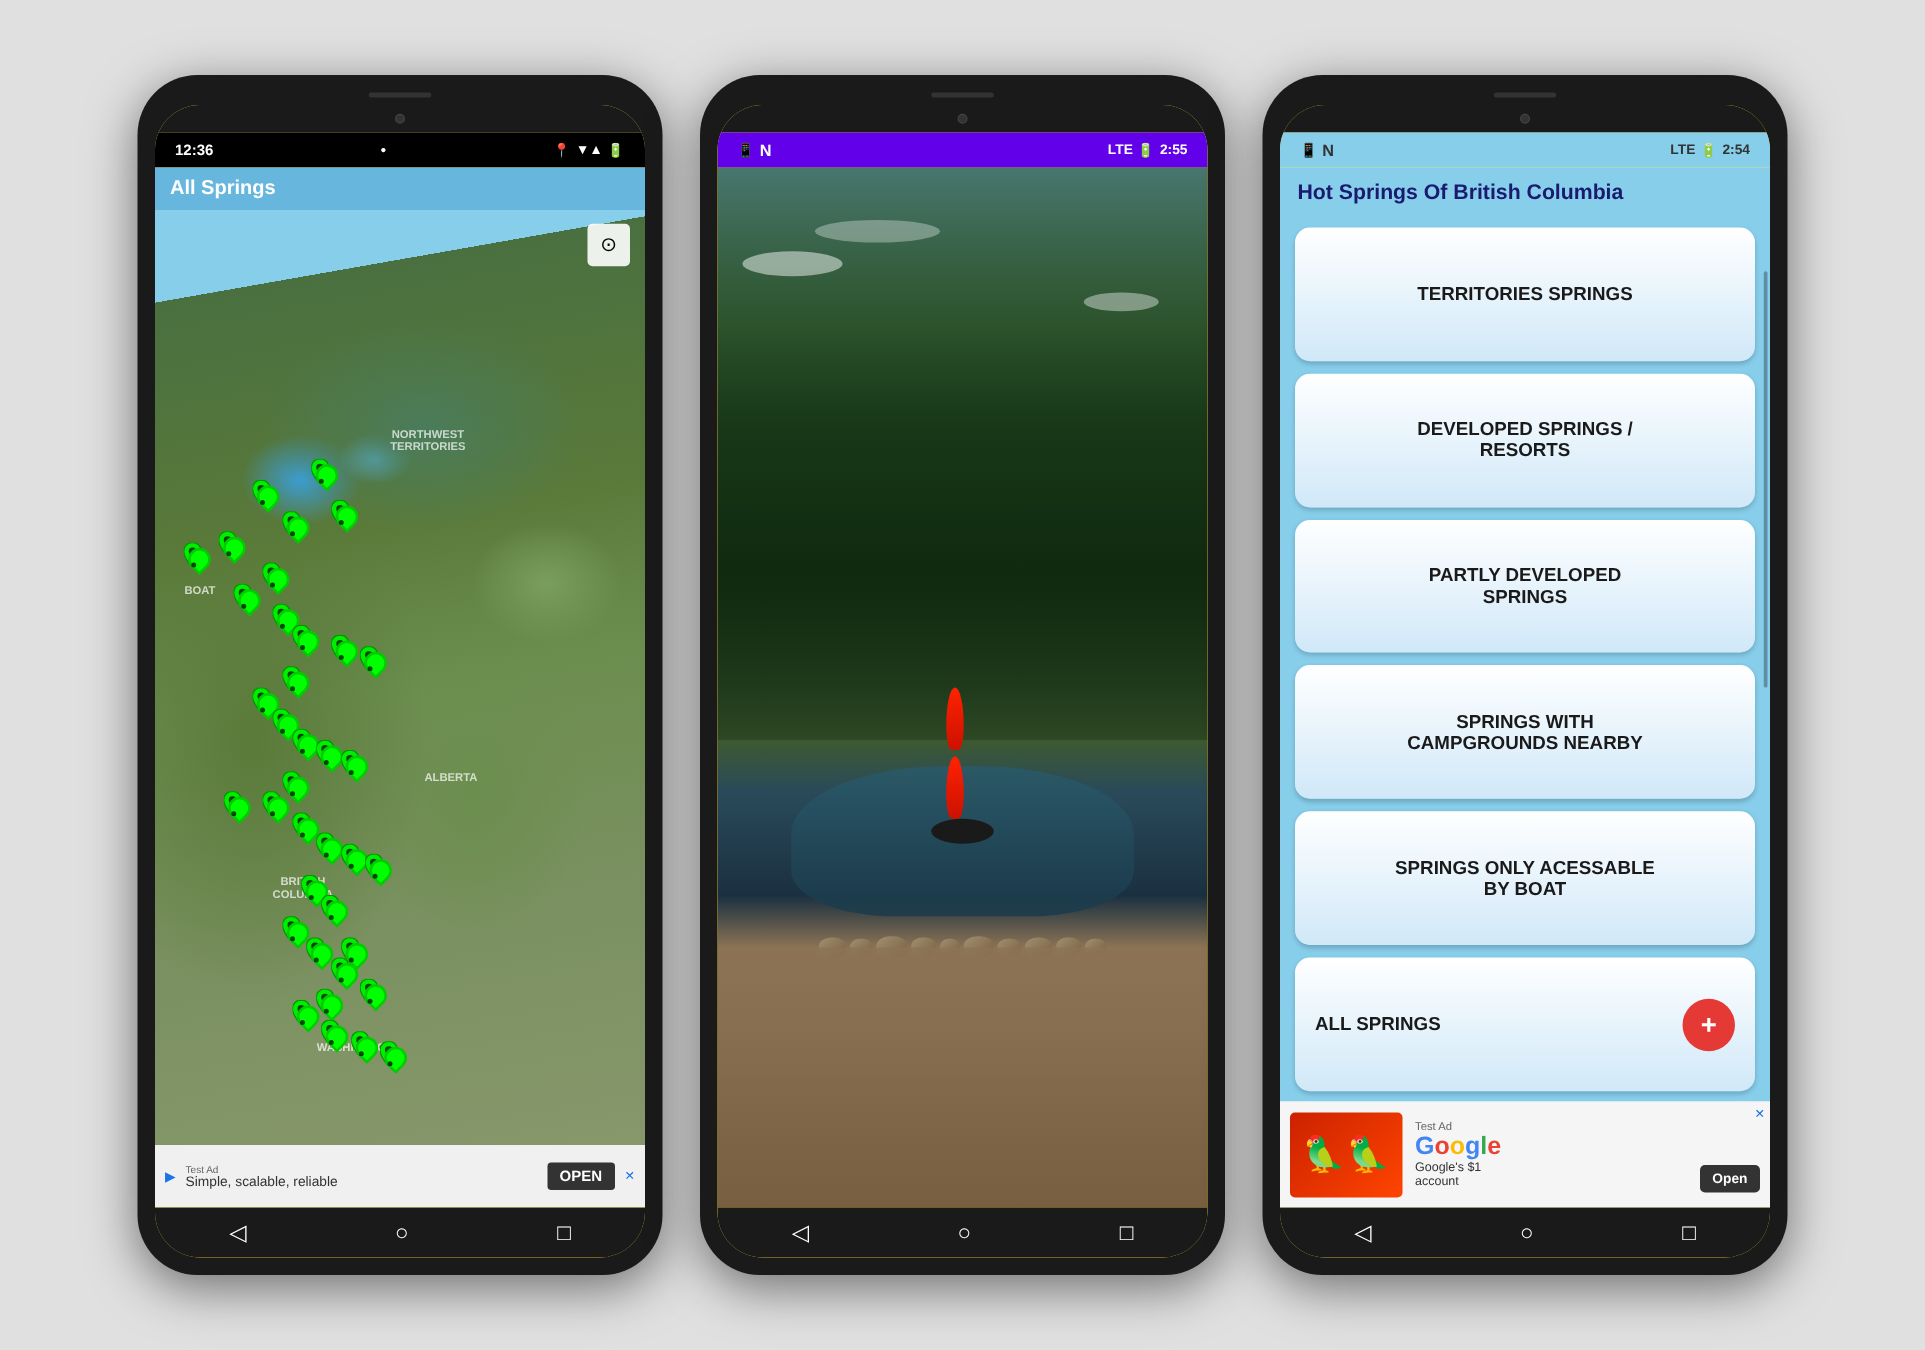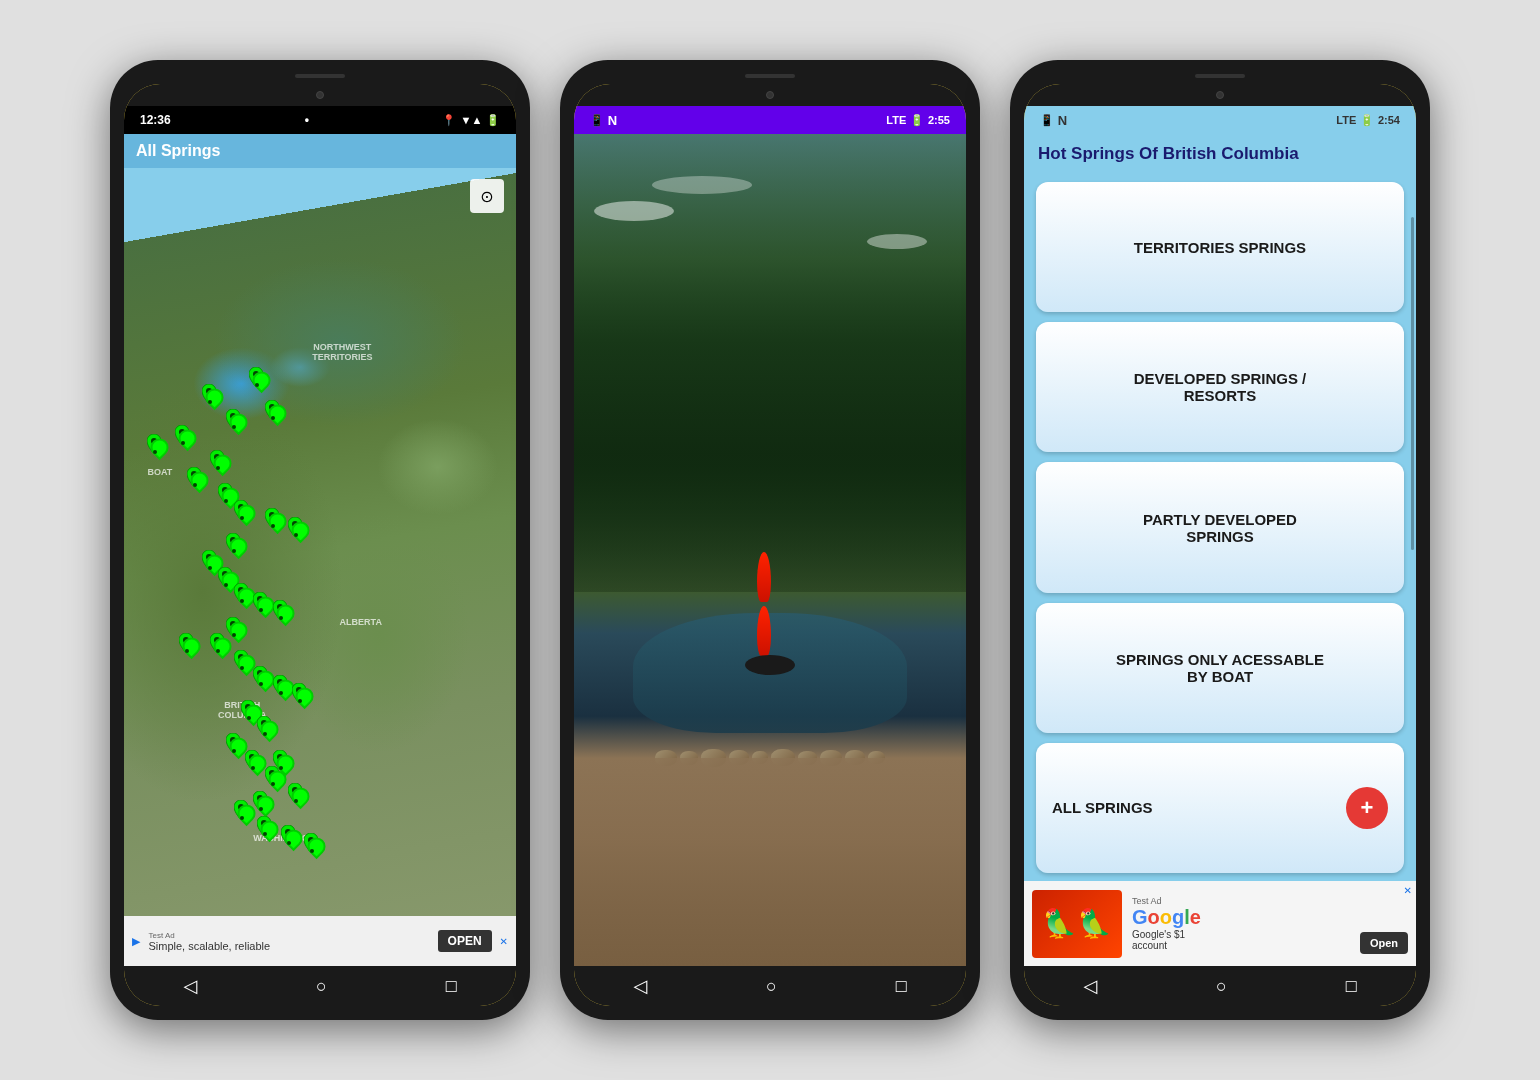--- a/index.html
+++ b/index.html
@@ -844,20 +844,23 @@
           <div class="menu-item">
             <span>TERRITORIES SPRINGS</span>
           </div>
           <div class="menu-item">
             <span>DEVELOPED SPRINGS /<br>RESORTS</span>
           </div>
           <div class="menu-item">
             <span>PARTLY DEVELOPED<br>SPRINGS</span>
           </div>
           <div class="menu-item">
+            <span>SPRINGS WITH<br>CAMPGROUNDS NEARBY</span>
+          </div>
+          <div class="menu-item">
             <span>SPRINGS ONLY ACESSABLE<br>BY BOAT</span>
           </div>
           <div class="menu-item menu-item-last">
             <span>ALL SPRINGS</span>
             <div class="fab-btn">+</div>
           </div>
         </div>
 
         <div class="ad-banner-bottom">
           <div class="ad-image-placeholder">

